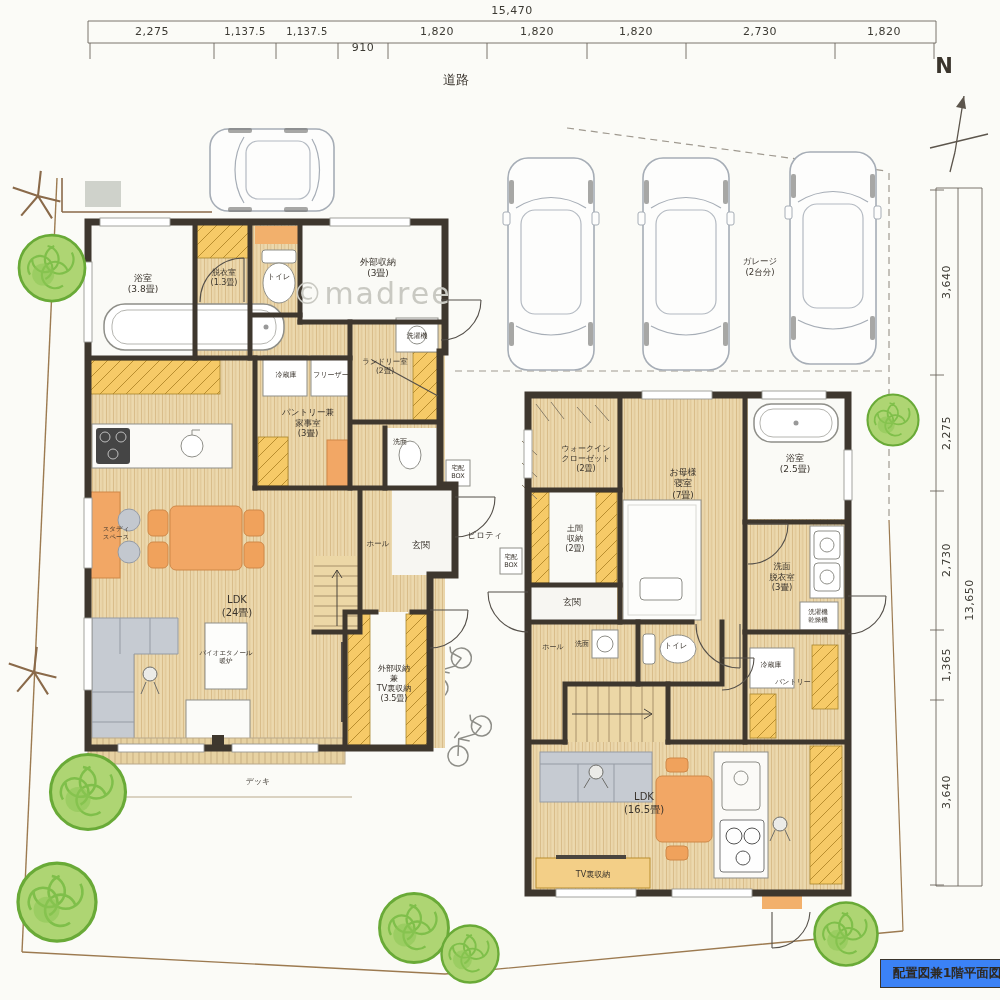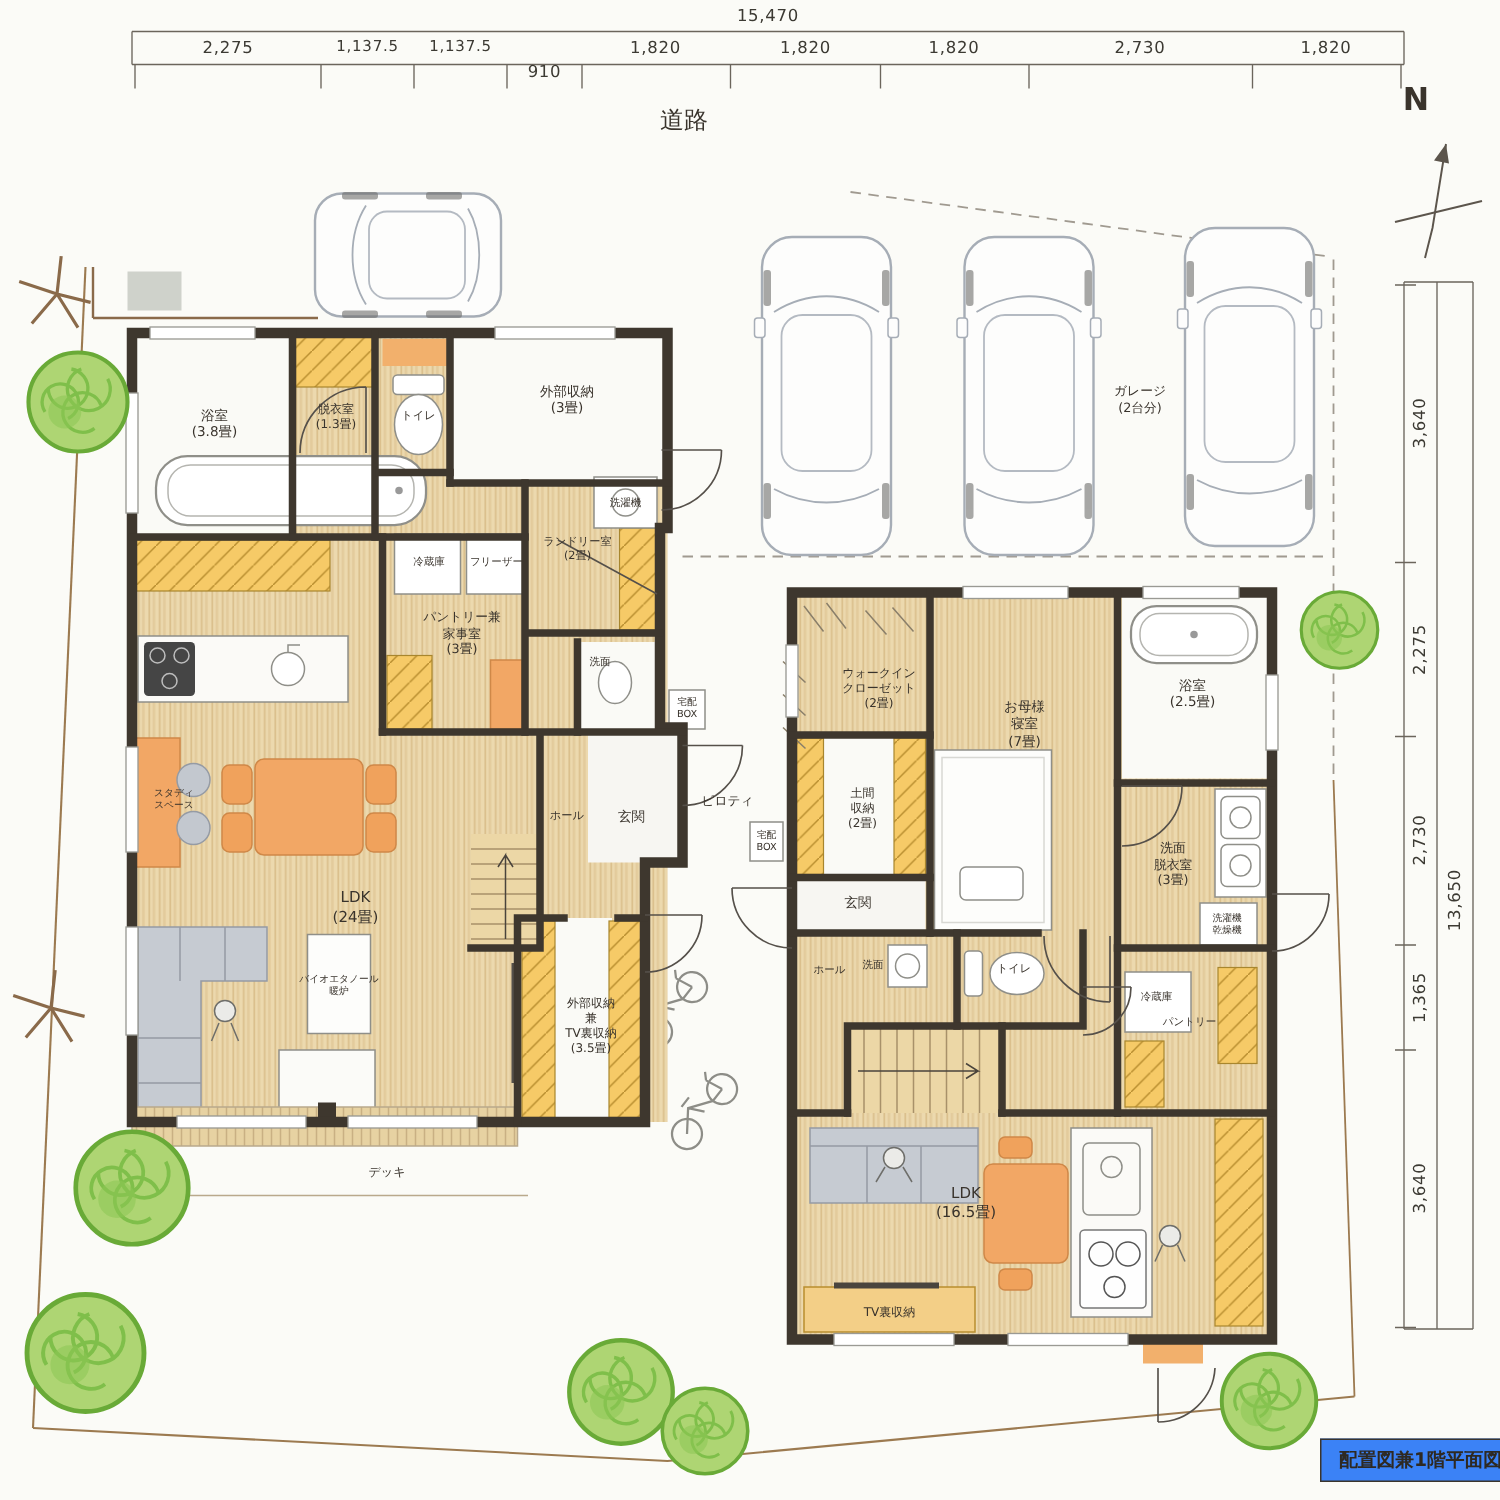--- a/index.html
+++ b/index.html
@@ -3,21 +3,21 @@
 <meta charset="utf-8">
 <style>
   html,body{margin:0;padding:0;background:#e8e8e4;}
   #stage{position:relative;width:1000px;height:1000px;background:#fbfbf7;overflow:hidden;
          font-family:"DejaVu Sans","Liberation Sans",sans-serif;}
   svg{position:absolute;left:0;top:0;}
   .lb{position:absolute;transform:translate(-50%,-50%);white-space:pre-line;text-align:center;
       color:#39332c;font-size:9px;line-height:1.25;pointer-events:none;}
   .rot{transform:translate(-50%,-50%) rotate(-90deg);}
   .s65{font-size:6.5px}.s7{font-size:7px}.s75{font-size:7.5px}.s8{font-size:8px}
-  .s85{font-size:8.5px}.s10{font-size:10px}.s11{font-size:11px}.s13{font-size:16px}
+  .s85{font-size:8.5px}.s10{font-size:10px}.s11{font-size:11px}.s13{font-size:13px}
   .dim{color:#3c3a33;letter-spacing:.5px}
   .wm{position:absolute;transform:translate(-50%,-50%);color:#c9c9c2;font-size:30px;
       letter-spacing:2px;font-weight:400;}
   .north{position:absolute;transform:translate(-50%,-50%);font-size:21px;font-weight:bold;color:#3a342c;}
   .titlebox{position:absolute;left:860px;top:959px;width:132px;height:27px;background:#3b82f6;
       border:1.6px solid #3a342c;display:flex;align-items:center;justify-content:center;
       font-size:12.5px;font-weight:bold;color:#2e2922;margin-left:20px;}
 </style>
 </head>
 <body>
@@ -344,20 +344,21 @@
 <div class="lb rot s11 dim" style="left:947px;top:560px">2,730</div>
 <div class="lb rot s11 dim" style="left:947px;top:665px">1,365</div>
 <div class="lb rot s11 dim" style="left:947px;top:792px">3,640</div>
 <div class="lb rot s11 dim" style="left:970px;top:600px">13,650</div>
 
 <div class="north" style="left:944px;top:66px">N</div>
 <div class="lb s85" style="left:760px;top:267px">ガレージ
 (2台分)</div>
 <div class="lb s85" style="left:485px;top:535px">ピロティ</div>
 <div class="lb s8" style="left:258px;top:782px">デッキ</div>
+<div class="wm" style="left:372px;top:293px">©madree</div>
 
 <div class="lb" style="left:143px;top:284px">浴室
 (3.8畳)</div>
 <div class="lb s8" style="left:224px;top:278px">脱衣室
 (1.3畳)</div>
 <div class="lb s75" style="left:279px;top:277px">トイレ</div>
 <div class="lb" style="left:378px;top:268px">外部収納
 (3畳)</div>
 <div class="lb s7" style="left:417px;top:336px">洗濯機</div>
 <div class="lb s75" style="left:385px;top:366px">ランドリー室

